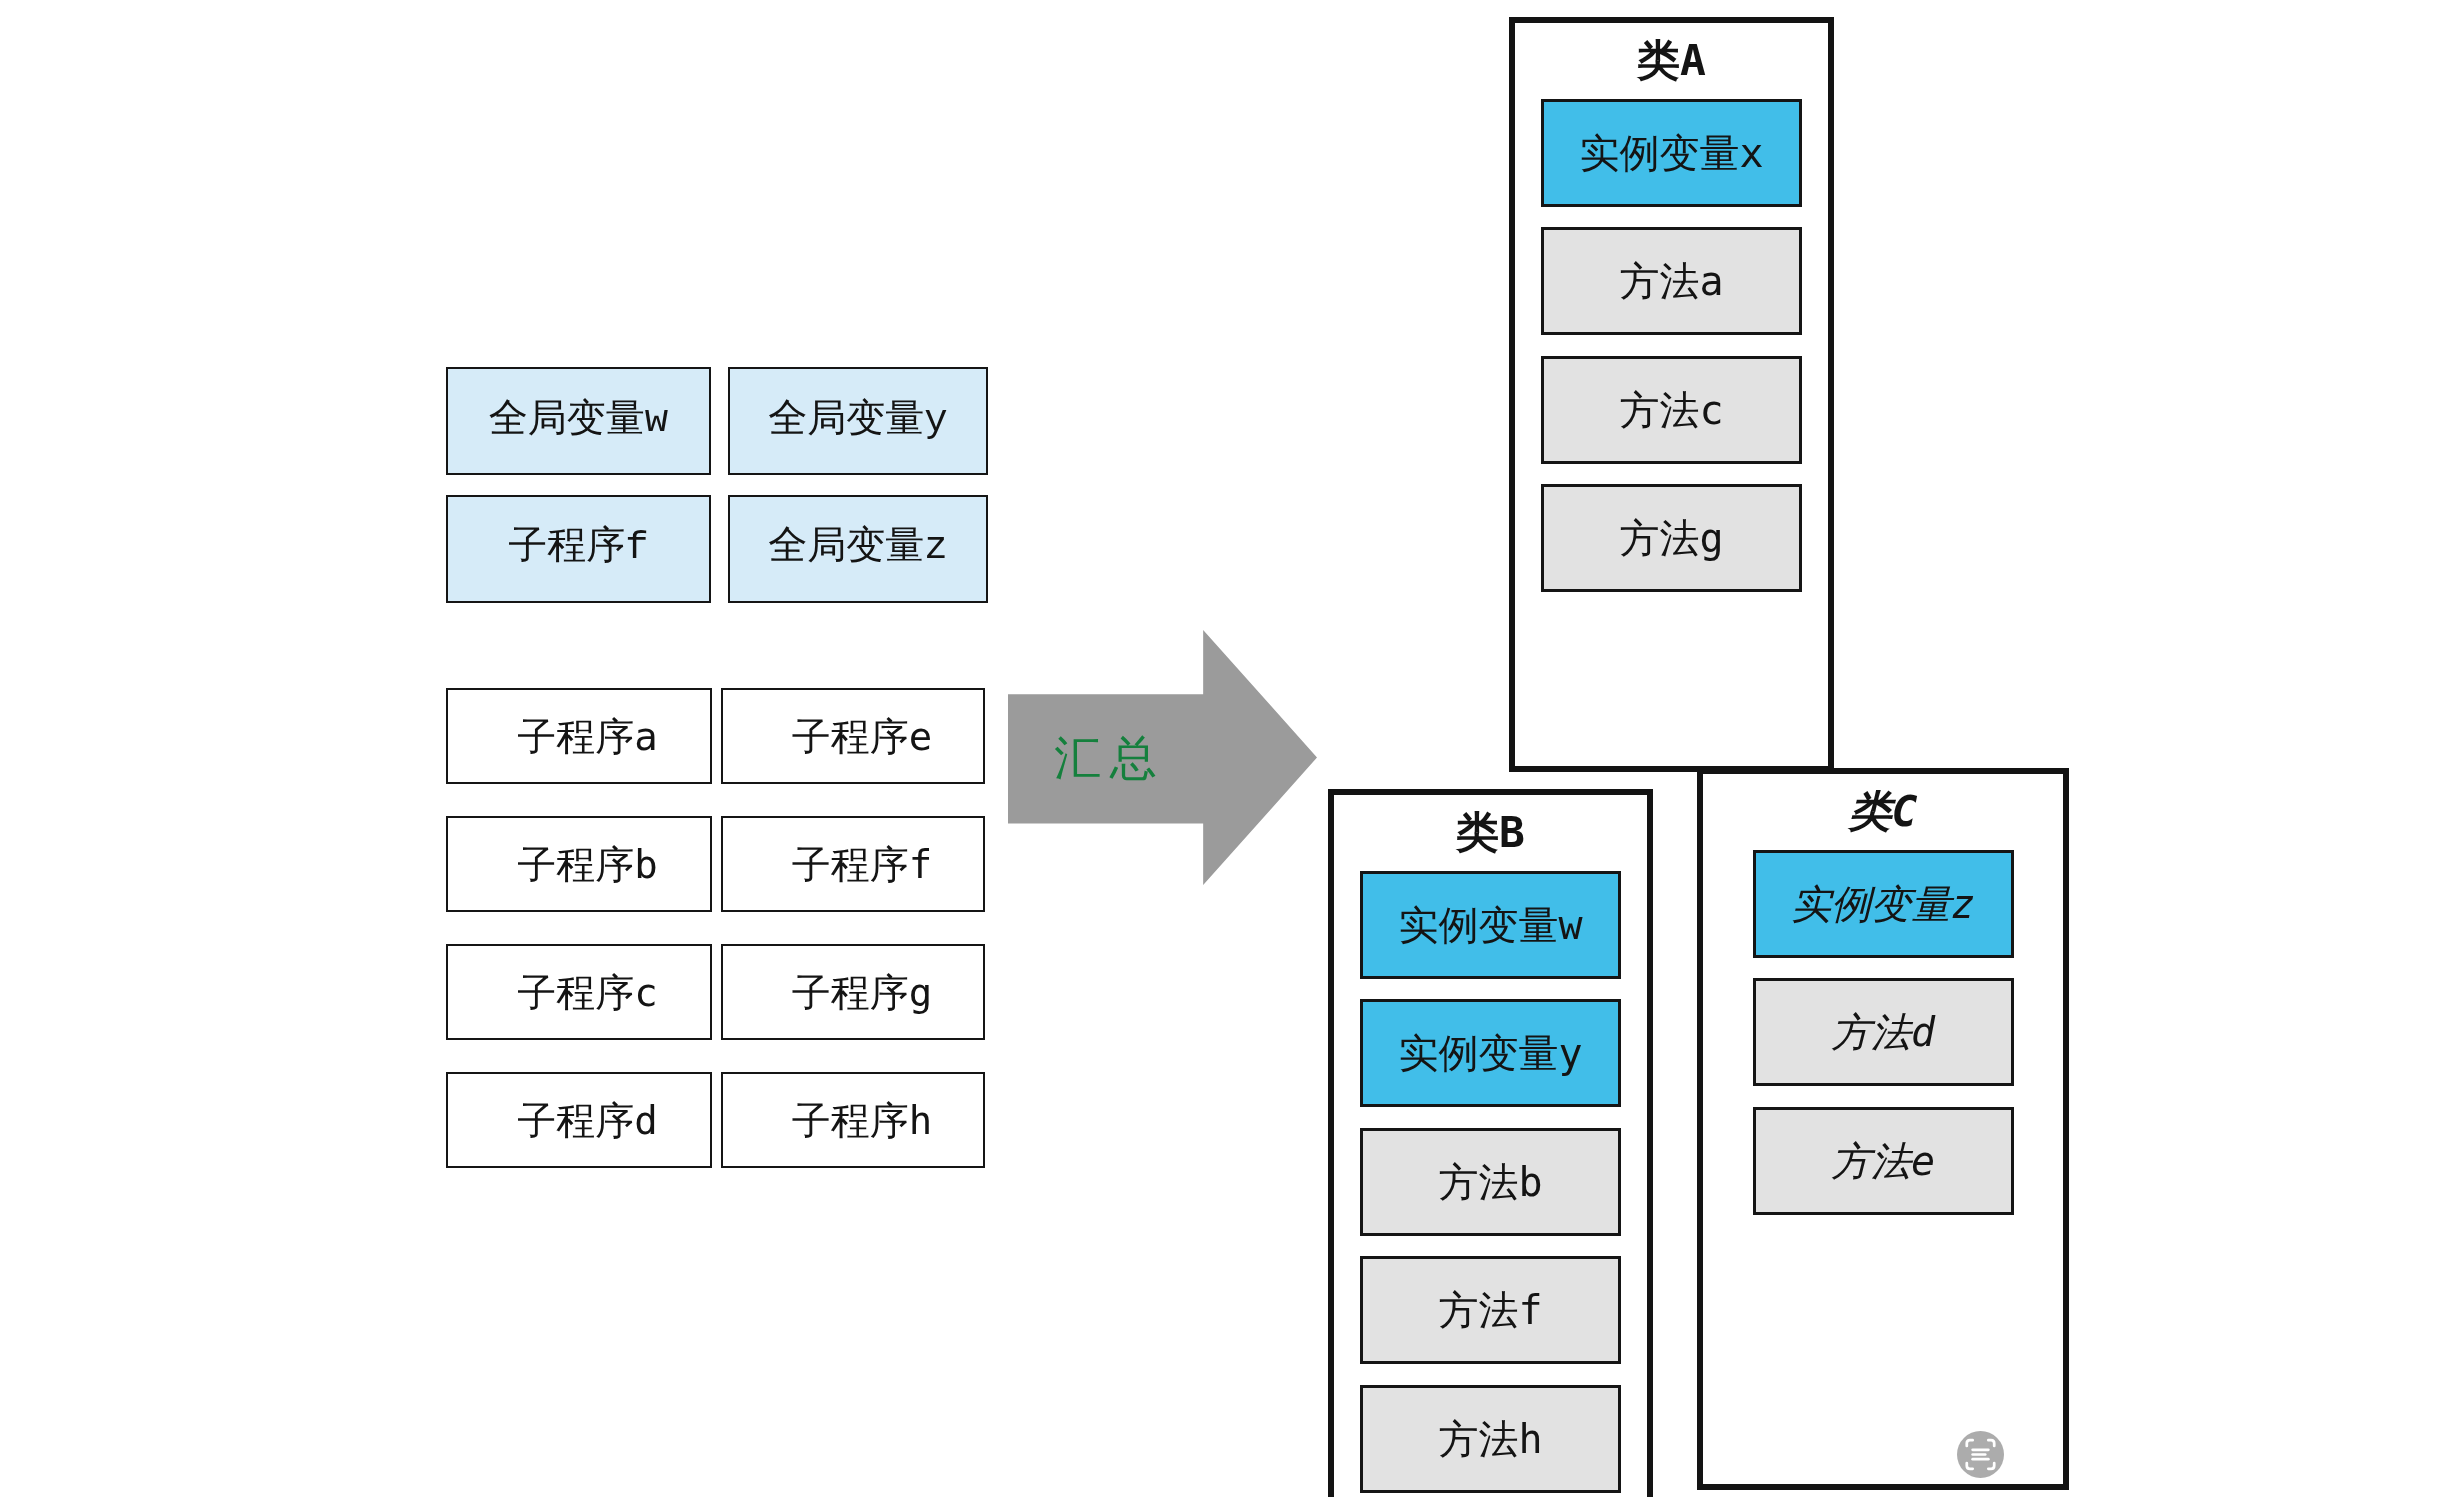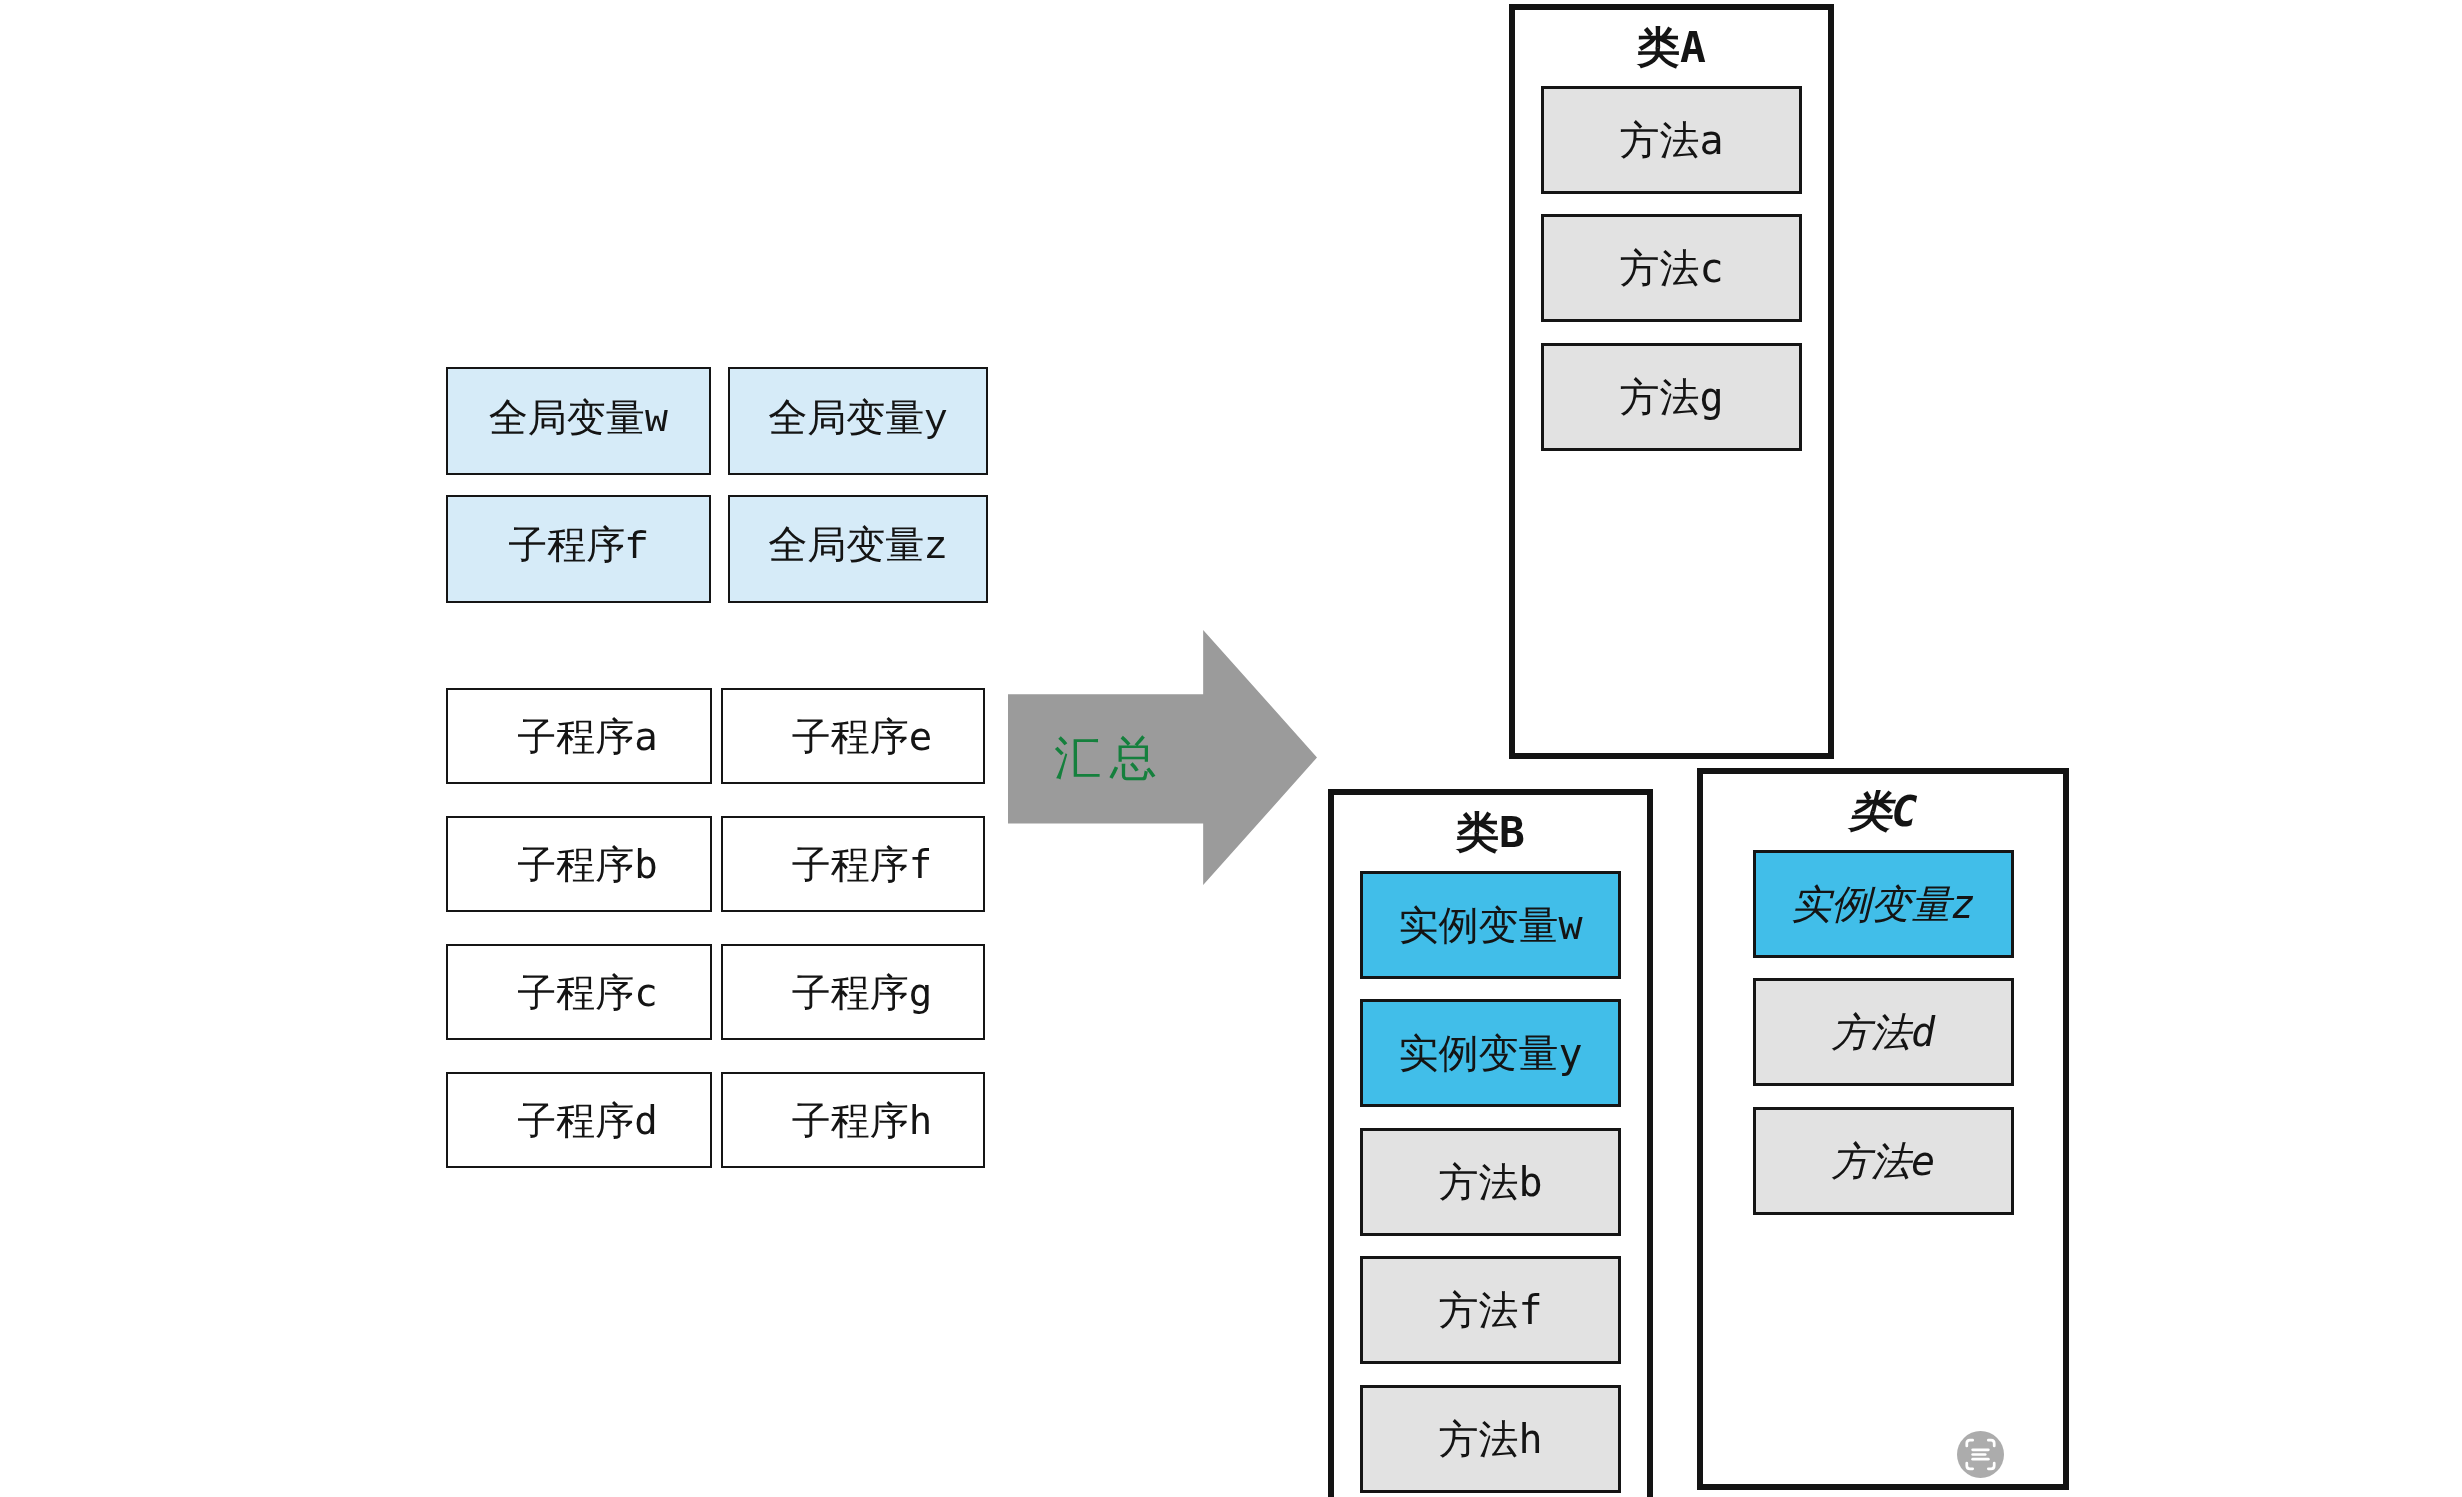--- a/index.html
+++ b/index.html
@@ -83,21 +83,21 @@
     text-indent: 8.5px;
   }
 
   
   .class-box {
     position: absolute;
     box-sizing: border-box;
     background: #ffffff;
     border: 6px solid #131313;
   }
-  .class-a { left: 1509px; top: 4px;   width: 325px; height: 755px; }
+  .class-a { left: 1509px; top: 17px;   width: 325px; height: 755px; }
   .class-b { left: 1328px; top: 769px; width: 325px; height: 718px; margin-top: 20px; }
   .class-c { left: 1697px; top: 768px; width: 372px; height: 722px; font-style: italic; }
 
   .class-title {
     margin: 12px 0 13.7px 0;
     height: 50px;
     line-height: 50px;
     text-align: center;
     font-size: 43px;
     font-weight: bold;
@@ -164,20 +164,21 @@
     <div class="box sub">子程序h</div>
   </div>
 
   <svg class="arrow-svg" viewBox="0 0 361 298" preserveAspectRatio="none" aria-hidden="true">
     <polygon points="0,75 228,75 228,0 361,149 228,298 228,226 0,226"></polygon>
   </svg>
   <div class="arrow-label">汇总</div>
 
   <div class="class-box class-a">
     <div class="class-title">类A</div>
+    <div class="member var">实例变量x</div>
     <div class="member method">方法a</div>
     <div class="member method">方法c</div>
     <div class="member method">方法g</div>
   </div>
 
   <div class="class-box class-b">
     <div class="class-title">类B</div>
     <div class="member var">实例变量w</div>
     <div class="member var">实例变量y</div>
     <div class="member method">方法b</div>

